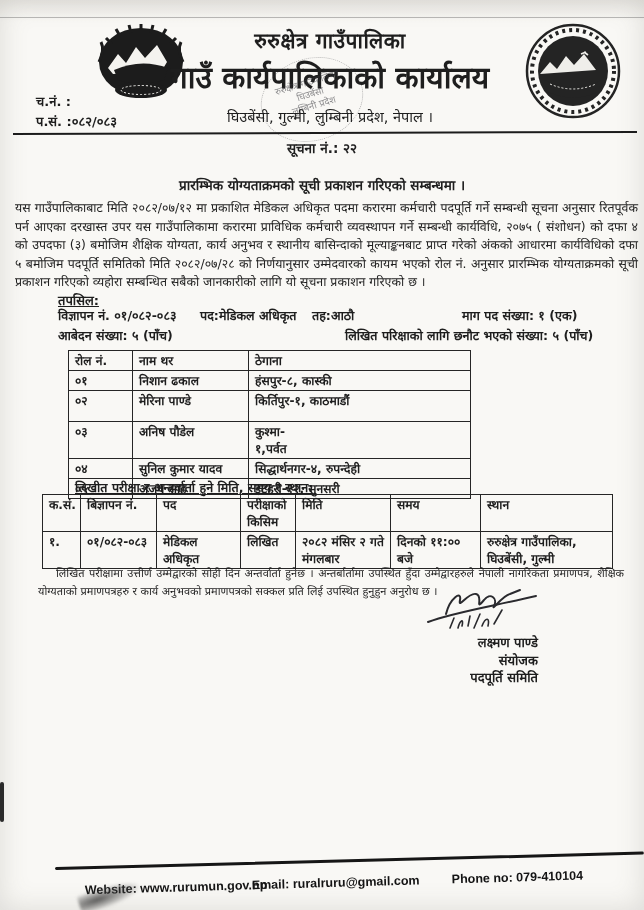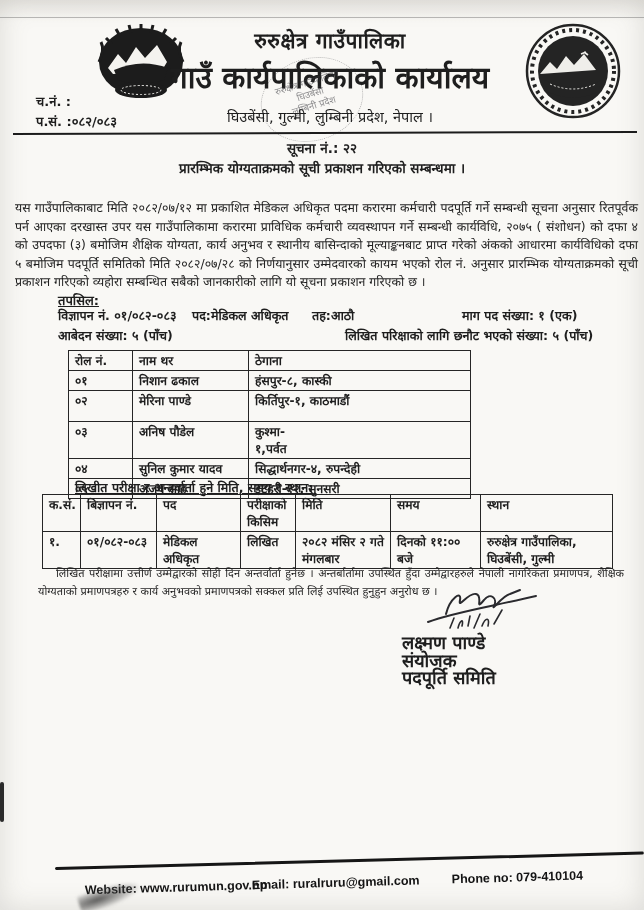--- a/index.html
+++ b/index.html
@@ -31,21 +31,21 @@
     transform:rotate(-17deg); color:rgba(55,55,60,.55); text-align:center;
     font-size:9.5px; line-height:12px; pointer-events:none; }
   .stamp .ring{ position:absolute; inset:6px 18px; border:1px dotted rgba(55,55,60,.35); border-radius:50%; }
   .stamp-lines{ position:relative; top:24px; }
 
   .sep-line{ position:absolute; top:132px; left:13px; width:624px; height:2px; background:#1c1c1c; transform:rotate(-.2deg); }
 
   
   .notice-head{ position:absolute; top:139px; left:0; width:644px; text-align:center; font-weight:600; }
   .notice-no{ font-size:13.5px; }
-  .notice-subject{ font-size:13.5px; margin-top:2px; }
+  .notice-subject{ font-size:13.5px; margin-top:19px; }
   .notice-date{ font-size:13.5px; margin-top:2px; }
 
   .body-para{ position:absolute; top:199px; left:15px; width:623px;
     font-size:12.4px; line-height:18.6px; text-align:justify; font-weight:500; }
 
   .tapasil{ position:absolute; top:291px; left:58px; font-size:13px; font-weight:700; text-decoration:underline; }
   .detail-row{ position:absolute; left:0; width:644px; font-size:12.6px; font-weight:600; }
   .detail-row .pos{ position:absolute; white-space:nowrap; }
 
   
@@ -67,22 +67,22 @@
   .t2 col.c1{ width:38px; } .t2 col.c2{ width:76px; } .t2 col.c3{ width:84px; }
   .t2 col.c4{ width:55px; } .t2 col.c5{ width:95px; } .t2 col.c6{ width:90px; }
   .t2 col.c7{ width:132px; }
   .t2 tr.h td{ height:28px; }
   .t2 tr.r1 td{ height:33px; }
 
   .closing-para{ position:absolute; top:555px; left:38px; width:586px;
     font-size:11px; line-height:17.5px; text-align:justify; text-indent:18px; font-weight:500;margin-top:10px; }
 
   .signature-svg{ position:absolute; left:424px; top:588px; }
-  .sign-block{ position:absolute; left:402px; top:634px; width:136px; text-align:left;
-    font-size:18px; font-weight:600; line-height:17.5px; }
+  .sign-block{ position:absolute; left:402px; top:634px; width:136px; text-align:right;
+    font-size:13px; font-weight:600; line-height:17.5px; }
 
   .bottom-line{ position:absolute; top:867px; left:55px; width:589px; height:3px;
     background:#161616; transform:rotate(-1.5deg); transform-origin:left center; border-radius:2px; }
   .footer{ position:absolute; top:884px; left:0; width:644px; height:22px;
     transform:rotate(-1.7deg); transform-origin:60px 50%;
     font-family:"Liberation Sans", sans-serif; font-size:12.5px; font-weight:700; color:#141414; }
   .footer .pos{ position:absolute; white-space:nowrap; }
 </style>
 </head>
 <body>
@@ -136,21 +136,21 @@
     <div class="notice-no">सूचना नं.: २२</div>
     <div class="notice-subject">प्रारम्भिक योग्यताक्रमको सूची प्रकाशन गरिएको सम्बन्धमा ।</div>
   </div>
 
   <p class="body-para">यस गाउँपालिकाबाट मिति २०८२/०७/१२ मा प्रकाशित मेडिकल अधिकृत पदमा करारमा कर्मचारी पदपूर्ति गर्ने सम्बन्धी सूचना अनुसार रितपूर्वक पर्न आएका दरखास्त उपर यस गाउँपालिकामा करारमा प्राविधिक कर्मचारी व्यवस्थापन गर्ने सम्बन्धी कार्यविधि, २०७५ ( संशोधन) को दफा ४ को उपदफा (३) बमोजिम शैक्षिक योग्यता, कार्य अनुभव र स्थानीय बासिन्दाको मूल्याङ्कनबाट प्राप्त गरेको अंकको आधारमा कार्यविधिको दफा ५ बमोजिम पदपूर्ति समितिको मिति २०८२/०७/२८ को निर्णयानुसार उम्मेदवारको कायम भएको रोल नं. अनुसार प्रारम्भिक योग्यताक्रमको सूची प्रकाशन गरिएको व्यहोरा सम्बन्धित सबैको जानकारीको लागि यो सूचना प्रकाशन गरिएको छ ।</p>
 
   <div class="tapasil">तपसिल:</div>
 
   <div class="detail-row" style="top:307px">
     <span class="pos" style="left:58px">विज्ञापन नं. ०१/०८२-०८३</span>
-    <span class="pos" style="left:192px">पद:मेडिकल अधिकृत</span>
+    <span class="pos" style="left:200px">पद:मेडिकल अधिकृत</span>
     <span class="pos" style="left:312px">तह:आठौ</span>
     <span class="pos" style="left:462px">माग पद संख्या: १ (एक)</span>
   </div>
   <div class="detail-row" style="top:327px">
     <span class="pos" style="left:58px">आबेदन संख्या: ५ (पाँच)</span>
     <span class="pos" style="left:345px">लिखित परिक्षाको लागि छनौट भएको संख्या: ५ (पाँच)</span>
   </div>
 
   <table class="t1">
     <colgroup>

